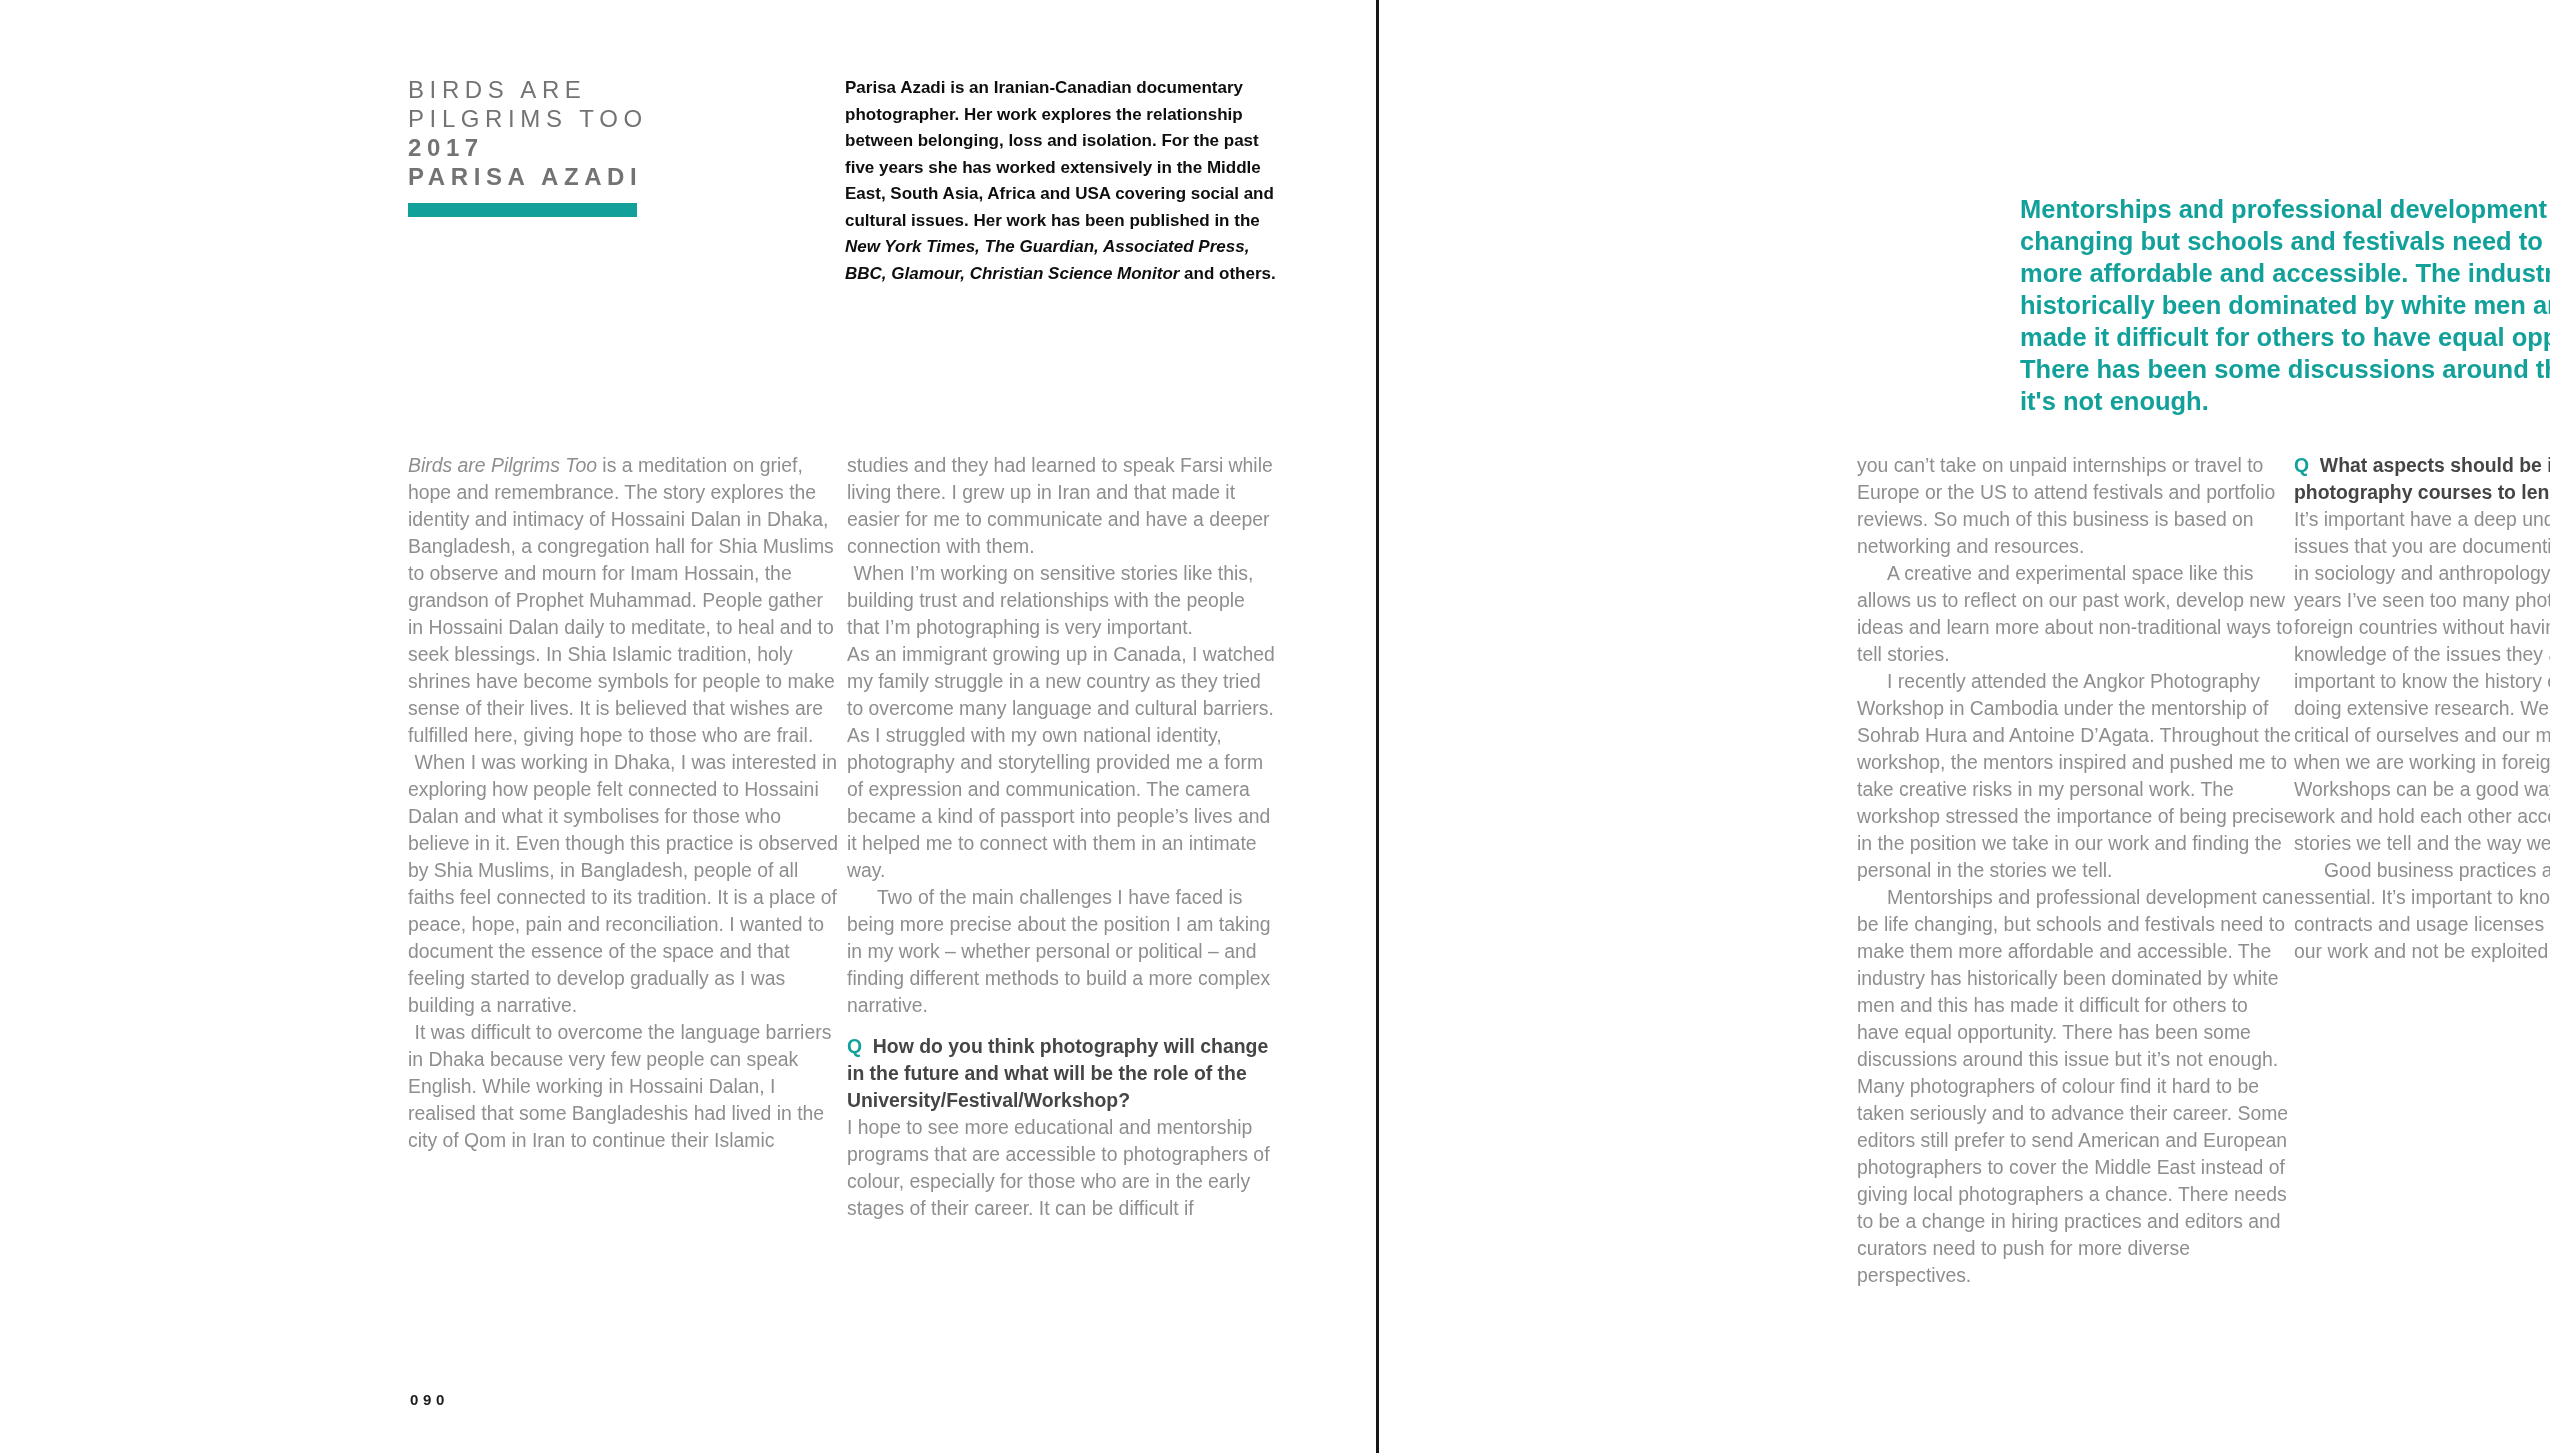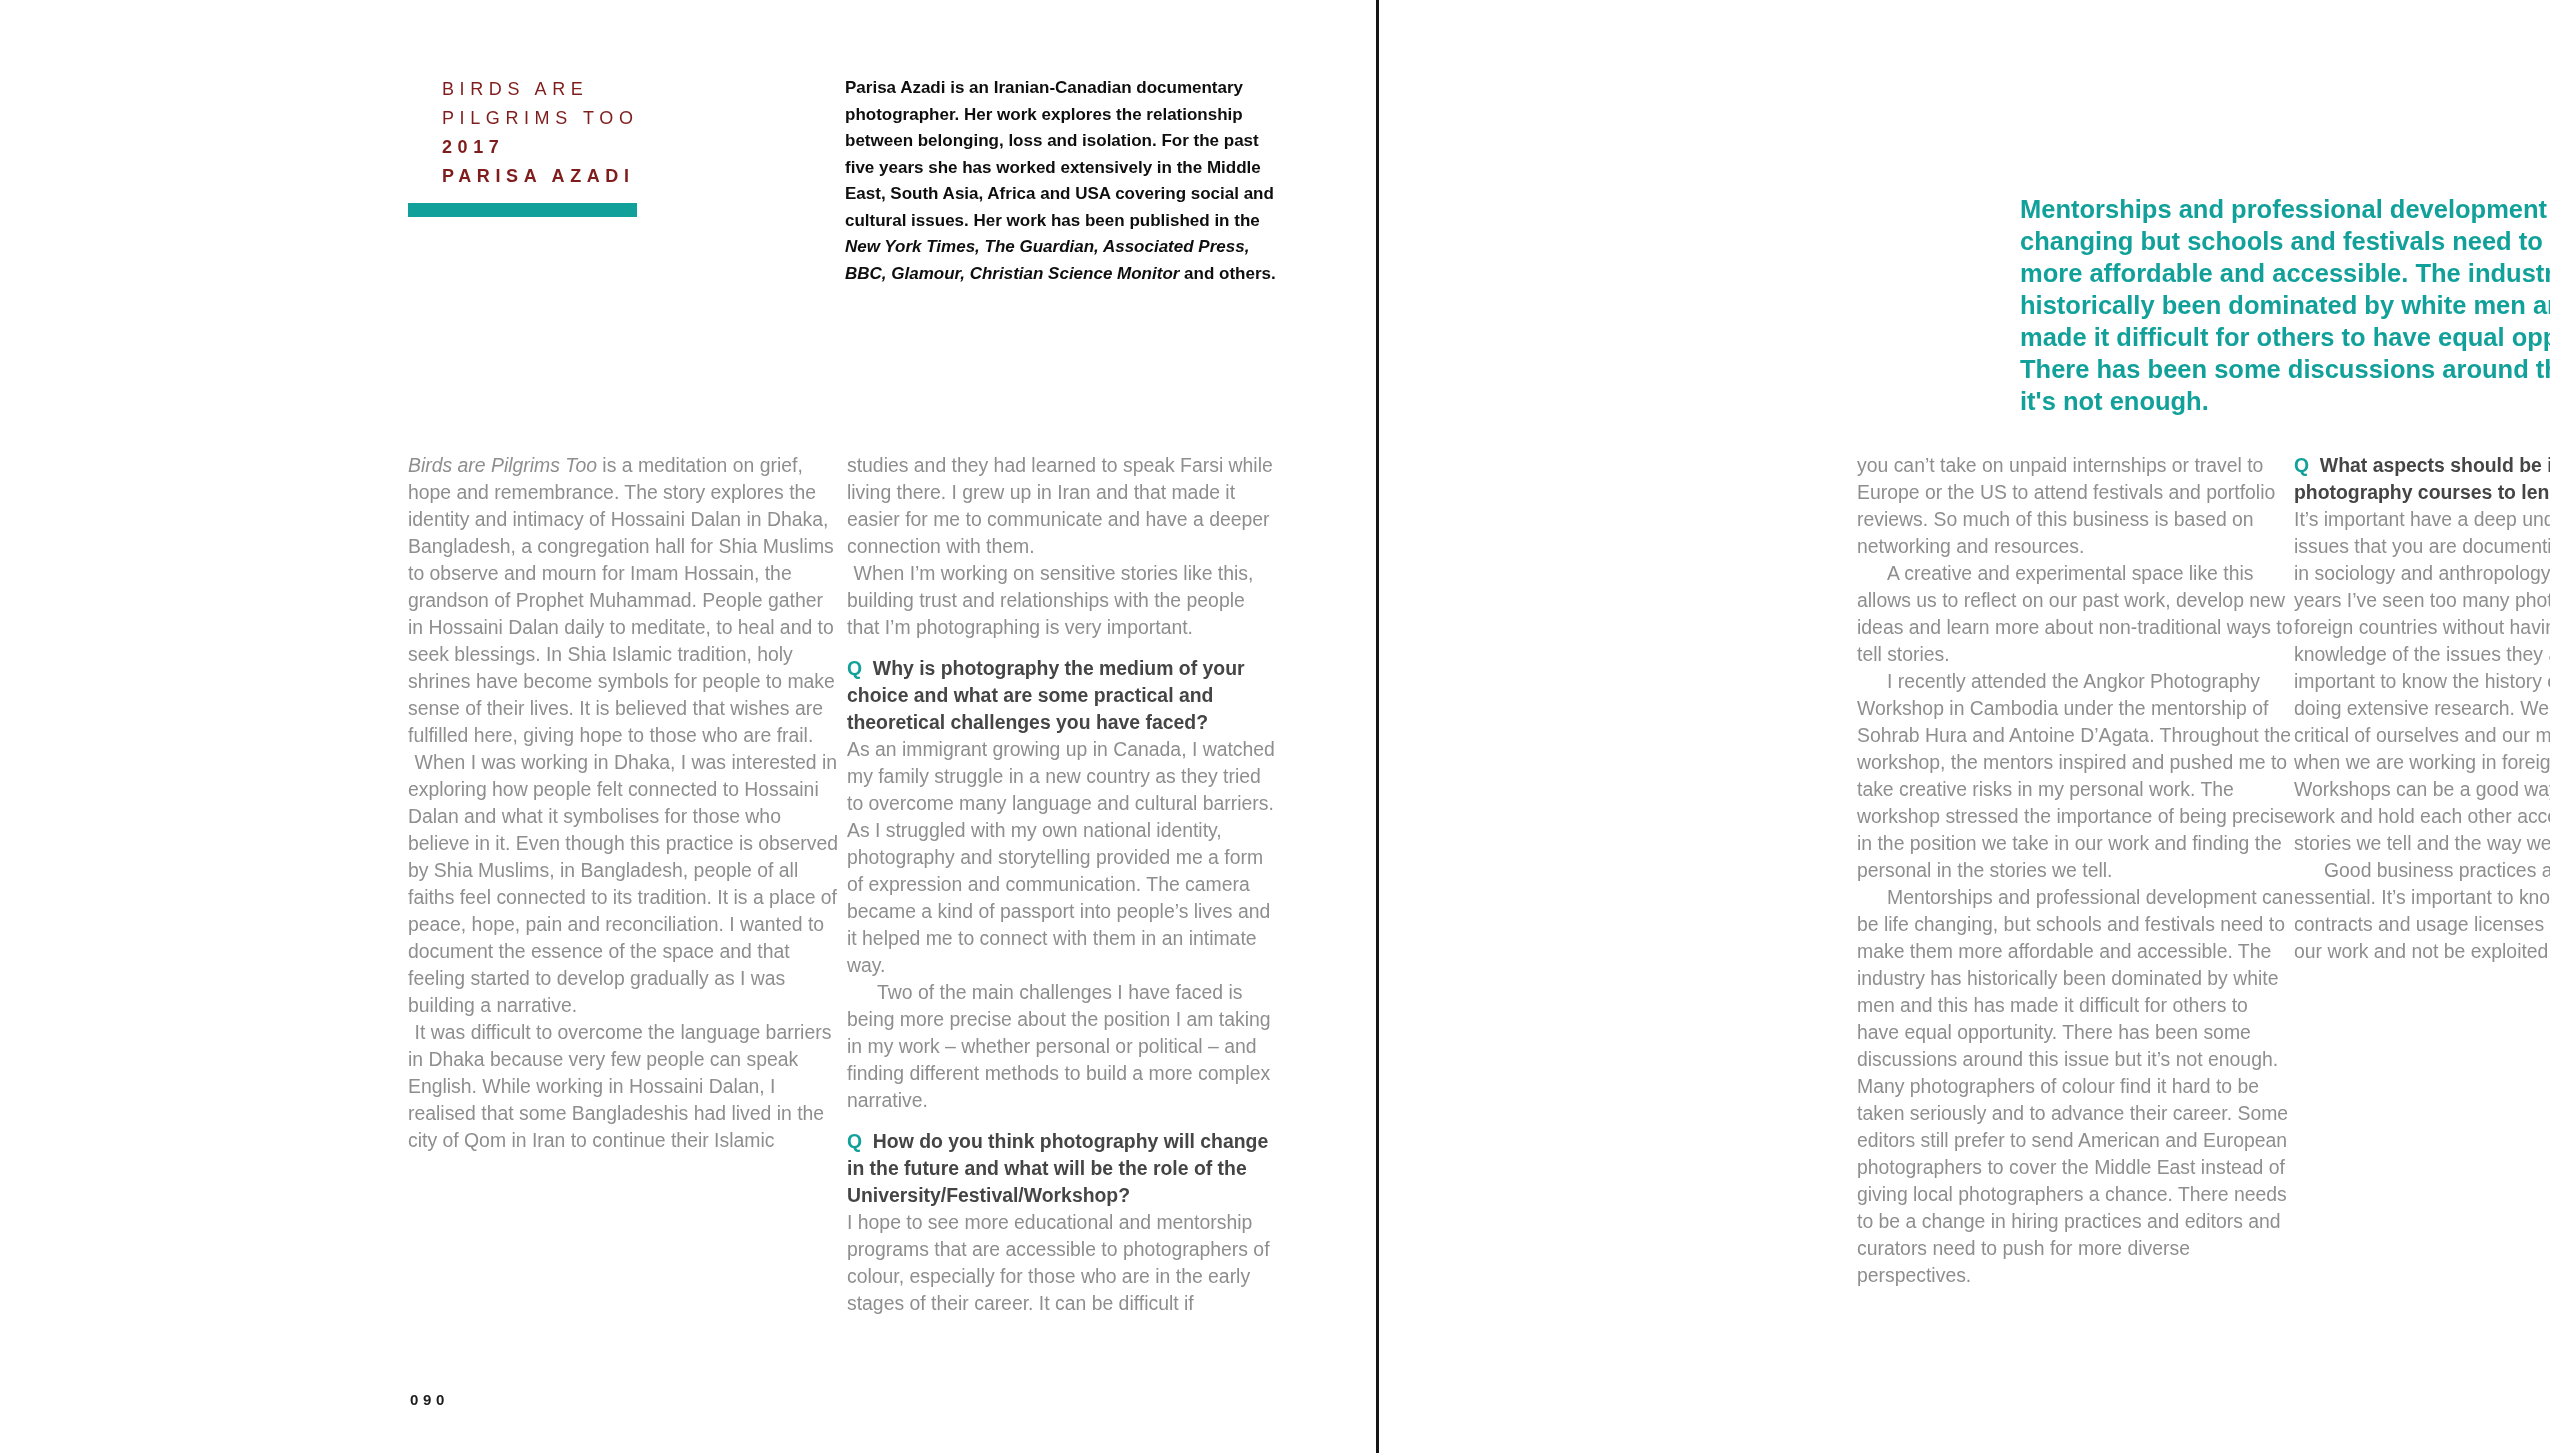--- a/index.html
+++ b/index.html
@@ -26,27 +26,26 @@
     background: #161616;
   }
   
   .title-block {
     position: absolute;
     left: 408px;
     top: 75px;
     width: 439px;
   }
   .title-line {
-    font-size: 18px;
+    font-size: 24px;
     line-height: 29px;
     letter-spacing: 5.6px;
-    color: #7f1d1d;
+    color: #737373;
     font-weight: 400;
     white-space: nowrap;
-    margin-left: 34px;
   }
   .title-line.bold { font-weight: 800; }
   .title-bar {
     margin-top: 12.2px;
     width: 229px;
     height: 13.8px;
     background: var(--accent, #12A19A);
   }
   
   .bio {
@@ -129,21 +128,20 @@
     <div class="bio"><span>Parisa Azadi is an Iranian-Canadian documentary photographer. Her work explores the relationship between belonging, loss and isolation. For the past five years she has worked extensively in the Middle East, South Asia, Africa and USA covering social and cultural issues. Her work has been published in the </span><em>New York Times, The Guardian, Associated Press, BBC, Glamour, Christian Science Monitor</em><span> and others.</span></div>
 
     <div class="col" id="col-l1">
         <p><em>Birds are Pilgrims Too</em> is a meditation on grief, hope and remembrance. The story explores the identity and intimacy of Hossaini Dalan in Dhaka, Bangladesh, a congregation hall for Shia Muslims to observe and mourn for Imam Hossain, the grandson of Prophet Muhammad. People gather in Hossaini Dalan daily to meditate, to heal and to seek blessings. In Shia Islamic tradition, holy shrines have become symbols for people to make sense of their lives. It is believed that wishes are fulfilled here, giving hope to those who are frail.</p>
         <p class="indent-small">When I was working in Dhaka, I was interested in exploring how people felt connected to Hossaini Dalan and what it symbolises for those who believe in it. Even though this practice is observed by Shia Muslims, in Bangladesh, people of all faiths feel connected to its tradition. It is a place of peace, hope, pain and reconciliation. I wanted to document the essence of the space and that feeling started to develop gradually as I was building a narrative.</p>
         <p class="indent-small">It was difficult to overcome the language barriers in Dhaka because very few people can speak English. While working in Hossaini Dalan, I realised that some Bangladeshis had lived in the city of Qom in Iran to continue their Islamic</p>
       </div>
     <div class="col" id="col-l2">
         <p>studies and they had learned to speak Farsi while living there. I grew up in Iran and that made it easier for me to communicate and have a deeper connection with them.</p>
         <p class="indent-small">When I’m working on sensitive stories like this, building trust and relationships with the people that I’m photographing is very important.</p>
-        <p class="question"><span class="q-marker">Q</span>&nbsp; Why is photography the medium of your choice and what are some practical and theoretical challenges you have faced?</p>
         <p>As an immigrant growing up in Canada, I watched my family struggle in a new country as they tried to overcome many language and cultural barriers. As I struggled with my own national identity, photography and storytelling provided me a form of expression and communication. The camera became a kind of passport into people’s lives and it helped me to connect with them in an intimate way.</p>
         <p class="indent-tab">Two of the main challenges I have faced is being more precise about the position I am taking in my work – whether personal or political – and finding different methods to build a more complex narrative.</p>
         <p class="question"><span class="q-marker">Q</span>&nbsp; How do you think photography will change in the future and what will be the role of the University/Festival/Workshop?</p>
         <p>I hope to see more educational and mentorship programs that are accessible to photographers of colour, especially for those who are in the early stages of their career. It can be difficult if</p>
       </div>
 
     <div class="page-number">090</div>
 
   </section>
 

